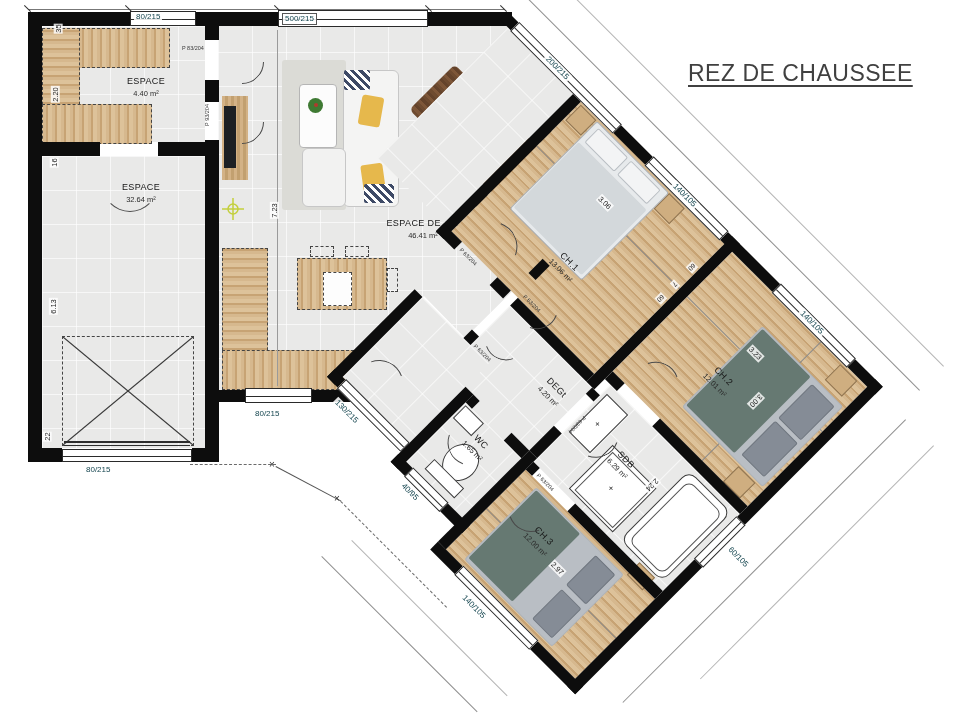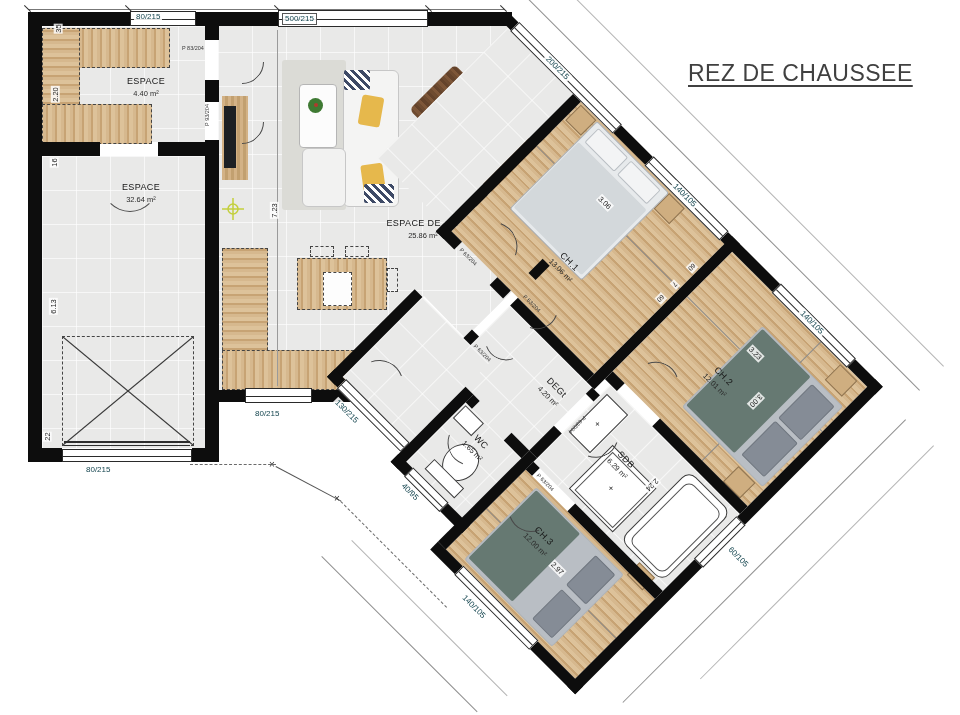--- a/index.html
+++ b/index.html
@@ -154,21 +154,21 @@
   <div class="lblbox" style="left:96px;top:76px;width:100px;">
     <div class="rname">ESPACE</div>
     <div class="rarea">4.40 m²</div>
   </div>
   <div class="lblbox" style="left:91px;top:182px;width:100px;">
     <div class="rname">ESPACE</div>
     <div class="rarea">32.64 m²</div>
   </div>
   <div class="lblbox" style="left:363px;top:218px;width:120px;">
     <div class="rname">ESPACE DE VIE</div>
-    <div class="rarea">25.86 m²</div>
+    <div class="rarea">46.41 m²</div>
   </div>
 
   <div class="wlabel" style="left:134px;top:12px;">80/215</div>
   <div class="wlabel" style="left:282px;top:13px;border:1px solid #555;">500/215</div>
   <div class="wlabel" style="left:253px;top:409px;">80/215</div>
   <div class="wlabel" style="left:84px;top:465px;">80/215</div>
 
   <div class="dlabel" style="left:182px;top:45px;">P 83/204</div>
   <div class="dlabel" style="left:196px;top:112px;transform:rotate(-90deg);transform-origin:center;">P 93/204</div>
 

